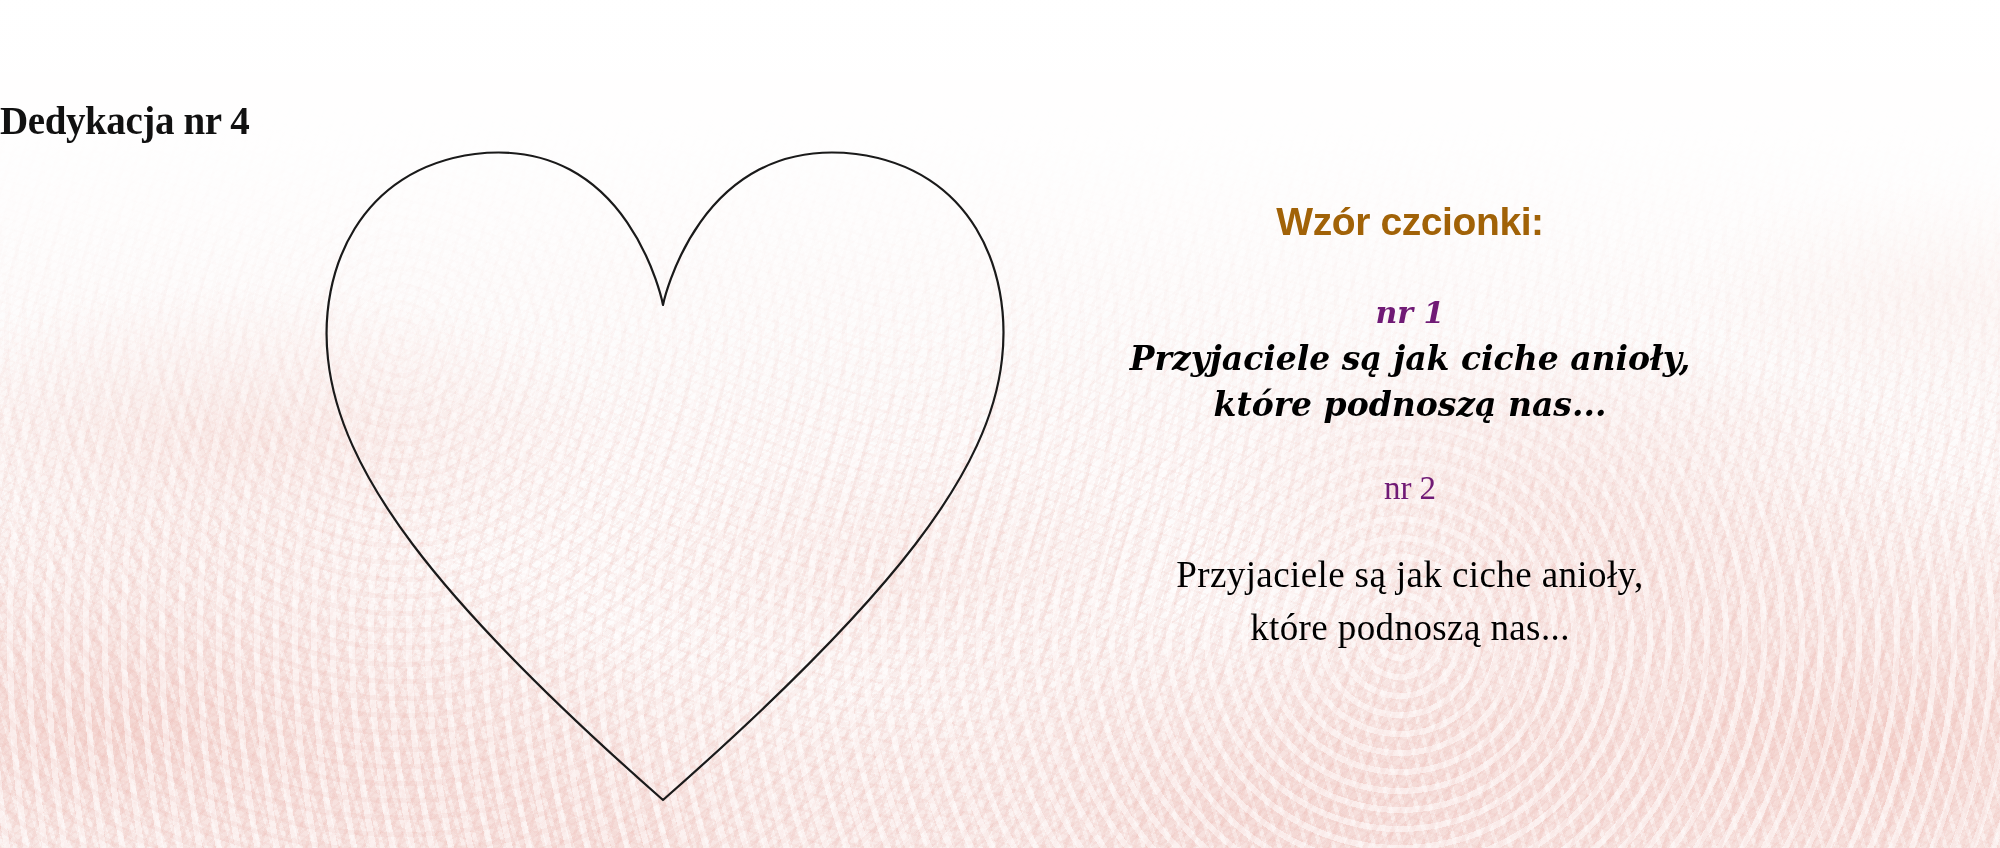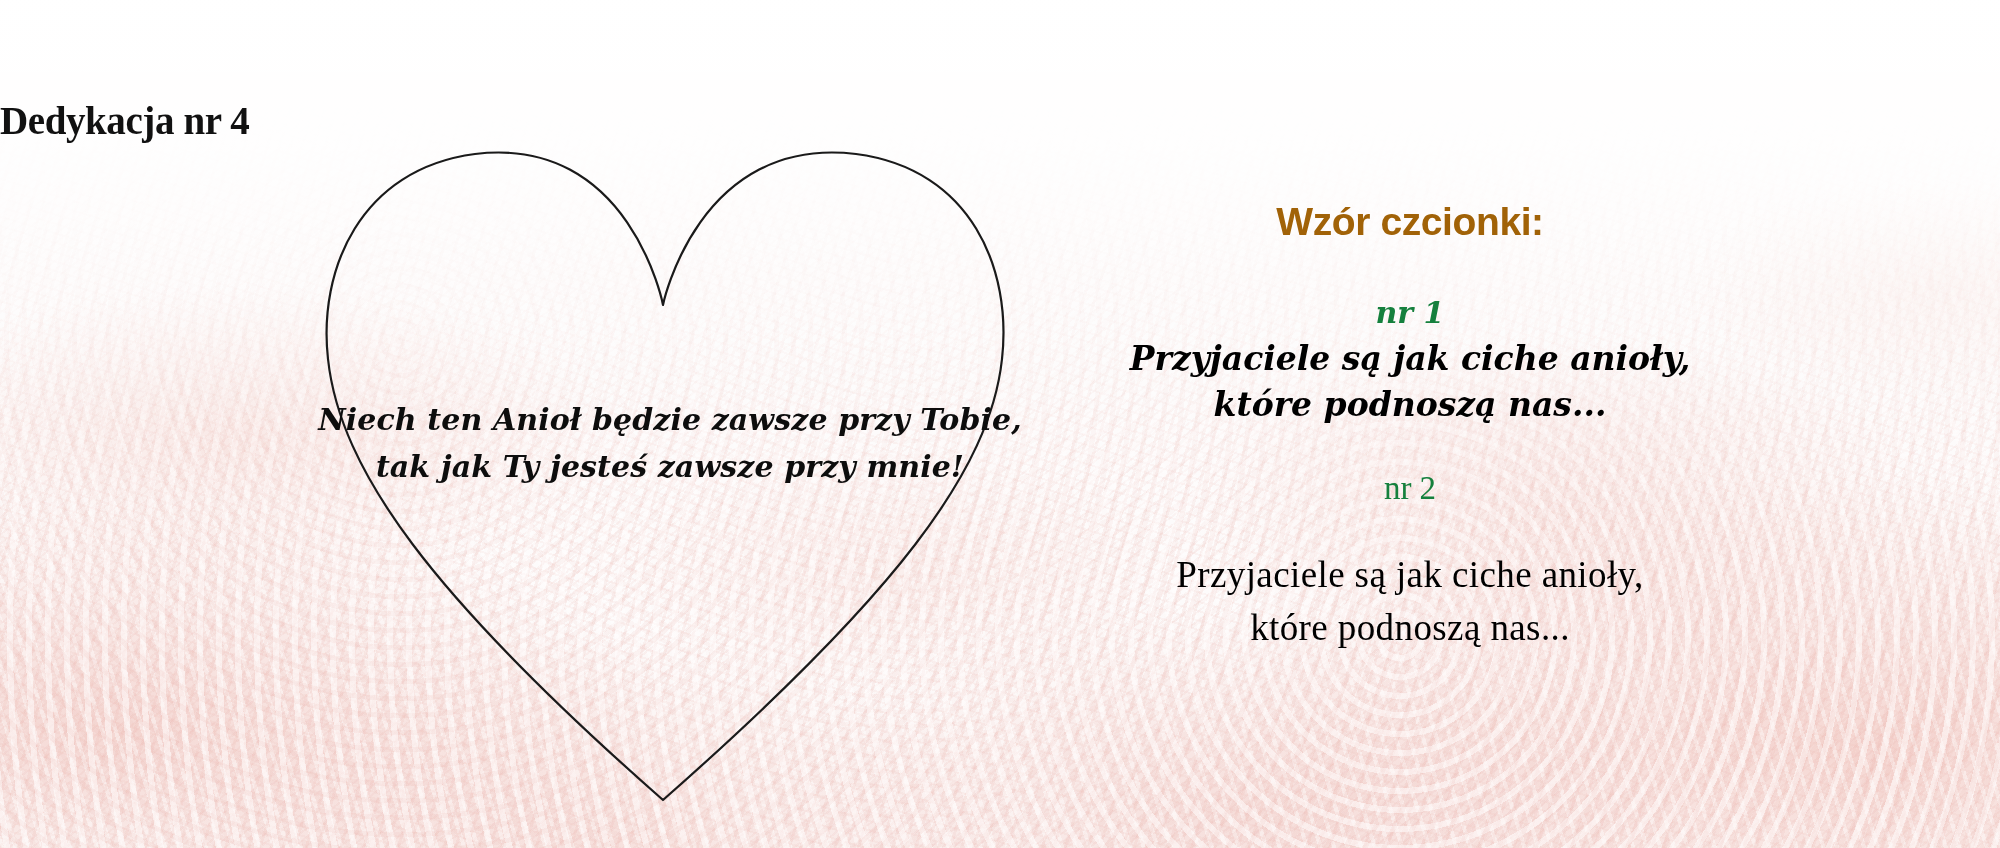--- a/index.html
+++ b/index.html
@@ -154,21 +154,21 @@
     margin: 0 0 46px 0;
   }
 
   .sample {
     margin: 0 0 10px 0;
   }
 
   .sample-label {
     font-size: 31px;
     line-height: 46px;
-    color: #15803d;
+    color: #701a75;
   }
 
   .sample-lines {
     font-size: 34px;
     line-height: 48px;
     color: #000000;
   }
 
   
   .sample-script .sample-label,
@@ -214,24 +214,20 @@
         <path d="M363 165
                  C 363 165, 330 -5, 175 14
                  C 60 29, 18 130, 28 219
                  C 40 330, 130 455, 363 660
                  C 596 455, 690 330, 702 219
                  C 712 130, 672 29, 556 14
                  C 398 -5, 363 165, 363 165 Z" fill="none" stroke="#1a1a1a" stroke-width="2.2" stroke-linejoin="round"></path>
       </svg>
     </div>
 
-    <div class="heart-text">
-      <span class="line">Niech ten Anioł będzie zawsze przy Tobie,</span>
-      <span class="line">tak jak Ty jesteś zawsze przy mnie!</span>
-    </div>
 
     <div class="font-panel">
 
       <div class="font-panel-title">Wzór czcionki:</div>
 
       <div class="sample sample-script">
         <div class="sample-label">nr 1</div>
         <div class="sample-lines">
           <span class="line">Przyjaciele są jak ciche anioły,</span>
           <span class="line">które podnoszą nas...</span>

